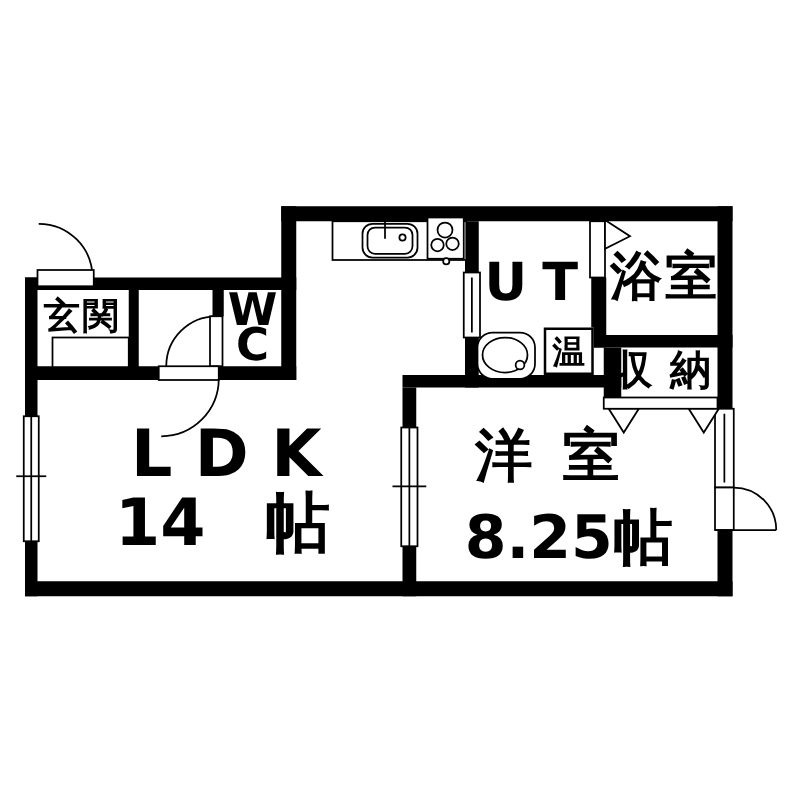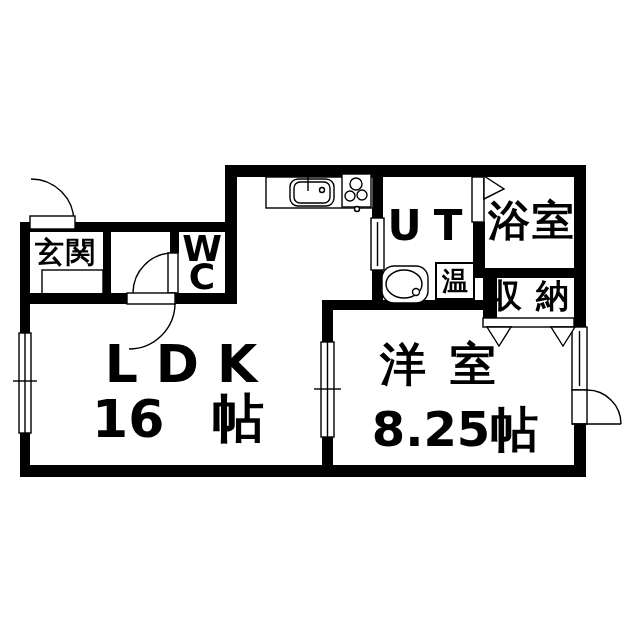--- a/index.html
+++ b/index.html
@@ -130,21 +130,21 @@
 
   <div class="label genkan-label" style="left:34px;top:236px;width:64px;height:34px;">玄関</div>
 
   <div class="label wc-label" style="left:183px;top:232px;width:38px;height:62px;">
     <span>W</span>
     <span>C</span>
   </div>
 
   <div class="label ldk-name" style="left:92px;top:338px;width:172px;height:52px;margin-left:12px;">LDK</div>
   <div class="label ldk-size" style="left:92px;top:392px;width:172px;height:54px;">
-    <span>16</span>
+    <span>14</span>
     <span>帖</span>
   </div>
 
   <div class="label ut-label" style="left:385px;top:202px;width:92px;height:46px;">UT</div>
 
   <div class="label bath-label" style="left:488px;top:197px;width:88px;height:48px;">浴室</div>
 
   <div class="heater-box">
     <span>温</span>
   </div>

